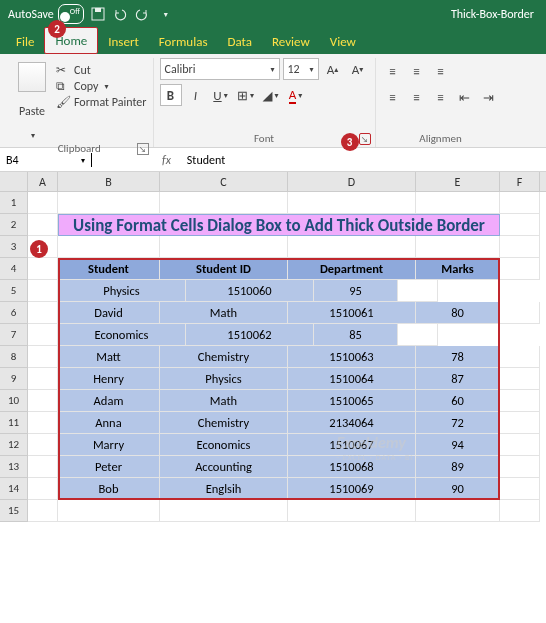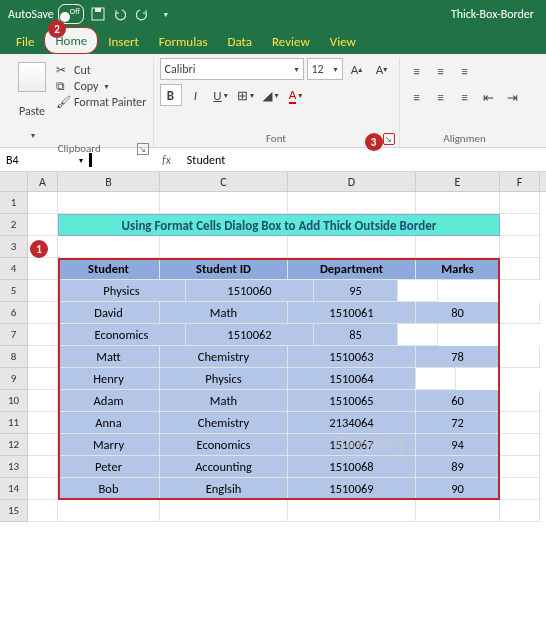--- a/index.html
+++ b/index.html
@@ -7,55 +7,55 @@
   .titlebar { background:#217346; color:#fff; height:28px; display:flex; align-items:center; padding:0 8px; font-size:12px; gap:6px; }
   .autosave { display:flex; align-items:center; gap:4px; }
   .toggle { width:26px; height:20px; border:1px solid #fff; border-radius:7px; display:flex; align-items:flex-end; padding:1px; position:relative; font-size:8px; color:#fff; }
   .toggle-knob { width:10px;height:10px;background:#fff;border-radius:50%; }
   .toggle-label { position:absolute; right:3px; top:1px; font-size:8px; }
   .qat-icon { width:16px;height:16px; opacity:0.9; display:inline-flex; align-items:center; justify-content:center; }
   .title-text { margin-left:auto; margin-right:4px; font-size:12px; }
   .tabs { background:#217346; display:flex; padding-left:6px; height:26px; align-items:flex-end; }
   .tab { padding:5px 10px 5px 10px; font-size:13px; color:#fde047; cursor:pointer; position:relative; }
   .tab.active { background:#f3f3f3; color:#217346; }
-  .tab.active-highlight { border:1.5px solid #c0272d; border-radius:12px; }
+  .tab.active-highlight { border:1.5px solid #c0272d; border-radius:2px; }
   .ribbon { background:#f3f3f3; border-bottom:1px solid #d4d4d4; height:94px; display:flex; padding:4px 0 0 6px; font-size:12px; color:#444; }
   .group { display:flex; flex-direction:column; justify-content:space-between; border-right:1px solid #e0e0e0; padding:0 6px 0 6px; }
   .group-body { display:flex; gap:4px; }
   .group-label { text-align:center; font-size:11px; color:#666; padding:2px 0; display:flex; align-items:center; justify-content:center; position:relative; }
   .dlg-launch { position:absolute; right:-2px; bottom:2px; width:12px;height:12px;border:1px solid #888; font-size:8px; line-height:8px; display:flex;align-items:center;justify-content:center; }
   .dlg-launch.hl { border:1.5px solid #c0272d; border-radius:2px; }
   .paste-btn { display:flex; flex-direction:column; align-items:center; width:40px; gap:12px; padding-top:4px; }
   .paste-icon { width:28px;height:30px;border:1px solid #bbb; background:linear-gradient(#fff,#eee); position:relative; }
   .clipb-row { display:flex;align-items:center;gap:4px; padding:1px 0; }
   .clip-icon { width:14px;height:14px;display:inline-block; }
   .font-row { display:flex; gap:3px; align-items:center; margin-bottom:4px; }
   .combo { border:1px solid #bbb; background:#fff; height:22px; display:flex;align-items:center; padding:0 4px; font-size:12px; }
-  .font-name { width:144px; }
+  .font-name { width:120px; }
   .font-size { width:36px; }
   .btn { width:22px;height:22px; border:1px solid transparent; display:flex;align-items:center;justify-content:center; font-size:13px; }
   .btn.boxed { border:1px solid #bbb; background:#fff; }
   .align-row { display:flex; gap:2px; }
   .callout { width:18px;height:18px;border-radius:50%;background:#c0272d;color:#fff;font-size:11px;font-weight:bold;display:flex;align-items:center;justify-content:center;position:absolute;z-index:5; }
   .namebox-row { display:flex; align-items:center; border-bottom:1px solid #d4d4d4; height:24px; font-size:12px; background:#fff; }
-  .namebox { width:92px; border-right:3px solid #000000; padding:0 6px; display:flex;align-items:center; justify-content:space-between; }
+  .namebox { width:92px; border-right:1px solid #000000; padding:0 6px; display:flex;align-items:center; justify-content:space-between; }
   .fx { padding:0 10px; color:#666; font-style:italic; }
   .formula { padding:0 6px; }
   .sheet { position:relative; }
   .colhdr { display:flex; background:#e6e6e6; border-bottom:1px solid #ccc; height:20px; }
   .corner { width:28px; border-right:1px solid #ccc; background:#e6e6e6; }
   .ch { border-right:1px solid #ccc; text-align:center; font-size:12px; color:#333; line-height:20px; }
   .rows { display:flex; }
   .rowhdrs { width:28px; background:#e6e6e6; }
   .rh { height:22px; border-bottom:1px solid #ccc; border-right:1px solid #ccc; text-align:center; font-size:11px; color:#333; line-height:22px; }
   .cells { flex:1; position:relative; }
   .gridrow { display:flex; height:22px; }
   .cell { border-right:1px solid #e3e3e3; border-bottom:1px solid #e3e3e3; font-size:12.5px; display:flex; align-items:center; padding:0 6px; overflow:hidden; white-space:nowrap; }
   .wA{width:30px;} .wB{width:102px;} .wC{width:128px;} .wD{width:128px;} .wE{width:84px;} .wF{width:40px;}
-  .title-cell { background:#5eead4; color:#1f4e79; font-weight:bold; font-size:13px; justify-content:center; border:1px solid #8ea9db; }
+  .title-cell { background:#f0abfc; color:#1f4e79; font-weight:bold; font-size:17px; justify-content:center; border:1px solid #8ea9db; }
   .tbl-header { background:#8ea9db; color:#000; font-weight:bold; justify-content:center; }
   .tbl-cell { background:#b4c6e7; justify-content:center; }
   .sel-rect { position:absolute; border:2px solid #c0272d; pointer-events:none; }
   .watermark { position:absolute; font-size:16px; color:#ccc; opacity:0.55; pointer-events:none; transform:translate(-50%,-50%); }
   .dd { font-size:8px; margin-left:2px; }
 </style>
 </head>
 <body>
 
 <div class="titlebar">
@@ -293,20 +293,21 @@
           <div class="cell wC tbl-cell">Chemistry</div>
           <div class="cell wD tbl-cell">1510063</div>
           <div class="cell wE tbl-cell">78</div>
           <div class="cell wF"></div>
         </div>
         <div class="gridrow">
           <div class="cell wA"></div>
           <div class="cell wB tbl-cell">Henry</div>
           <div class="cell wC tbl-cell">Physics</div>
           <div class="cell wD tbl-cell">1510064</div>
+          <div class="cell wE tbl-cell">87</div>
           <div class="cell wF"></div>
         </div>
         <div class="gridrow">
           <div class="cell wA"></div>
           <div class="cell wB tbl-cell">Adam</div>
           <div class="cell wC tbl-cell">Math</div>
           <div class="cell wD tbl-cell">1510065</div>
           <div class="cell wE tbl-cell">60</div>
           <div class="cell wF"></div>
         </div>

